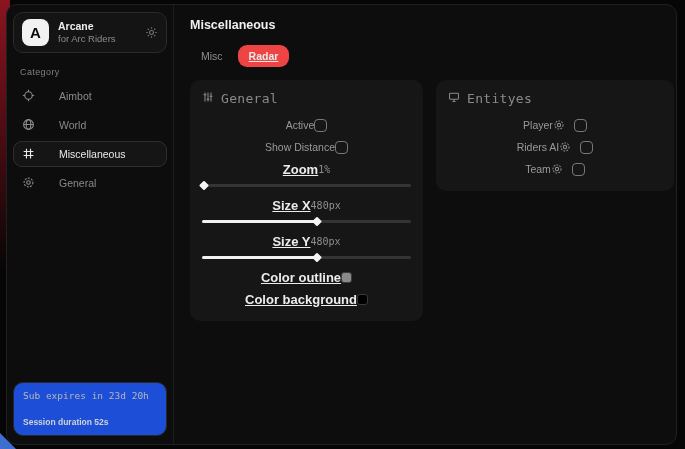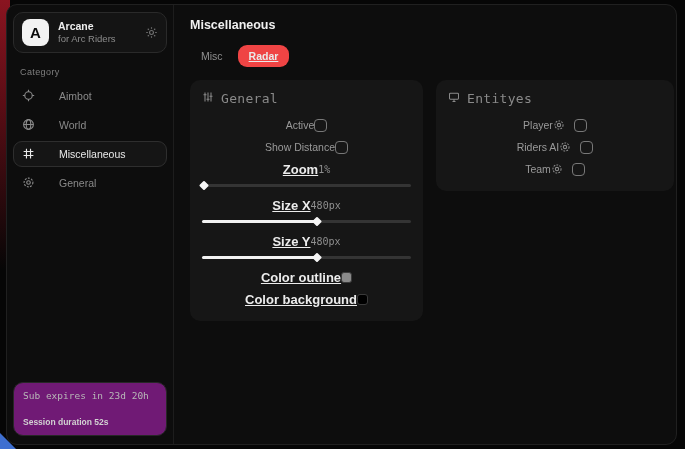--- a/index.html
+++ b/index.html
@@ -30,21 +30,21 @@
   .brand-sub { font-size:9.5px; color:#8d8d8d; }
   .brand-gear { color:#6f6f6f; display:flex; }
   .category { font-size:9px; color:#7f7f7f; letter-spacing:.4px;
     margin:14px 0 6px 7px; }
   .nav { display:flex; flex-direction:column; gap:3px; }
   .nav-item { display:flex; align-items:center; gap:24px; height:26px;
     padding:0 8px; border-radius:9px; color:#8a8a8a; font-size:10.5px;
     border:1px solid transparent; cursor:default; }
   .nav-item svg { flex:0 0 13px; }
   .nav-item.active { border-color:#2e2e2e; background:#151515; color:#e9e9e9; }
-  .sidebar-footer { margin-top:auto; border:1px solid #272727; background:#701a75;
+  .sidebar-footer { margin-top:auto; border:1px solid #272727; background:#1d4ed8;
     border-radius:10px; padding:7px 9px 8px 9px; }
   .sub-line1 { font-family:"DejaVu Sans Mono", monospace; font-size:9.5px;
     color:#b8b8b8; white-space:nowrap; }
   .sub-line2 { font-size:8.5px; font-weight:bold; color:#d2d2d2; margin-top:16px; }
 
   
   .main { flex:1; padding:13px 14px 14px 16px; }
   .page-title { font-size:12.5px; font-weight:bold; color:#f0f0f0; }
   .tabs { display:flex; align-items:center; gap:4px; margin-top:13px; }
   .tab { font-size:10.5px; color:#8f8f8f; padding:5px 11px; border-radius:9px; }

